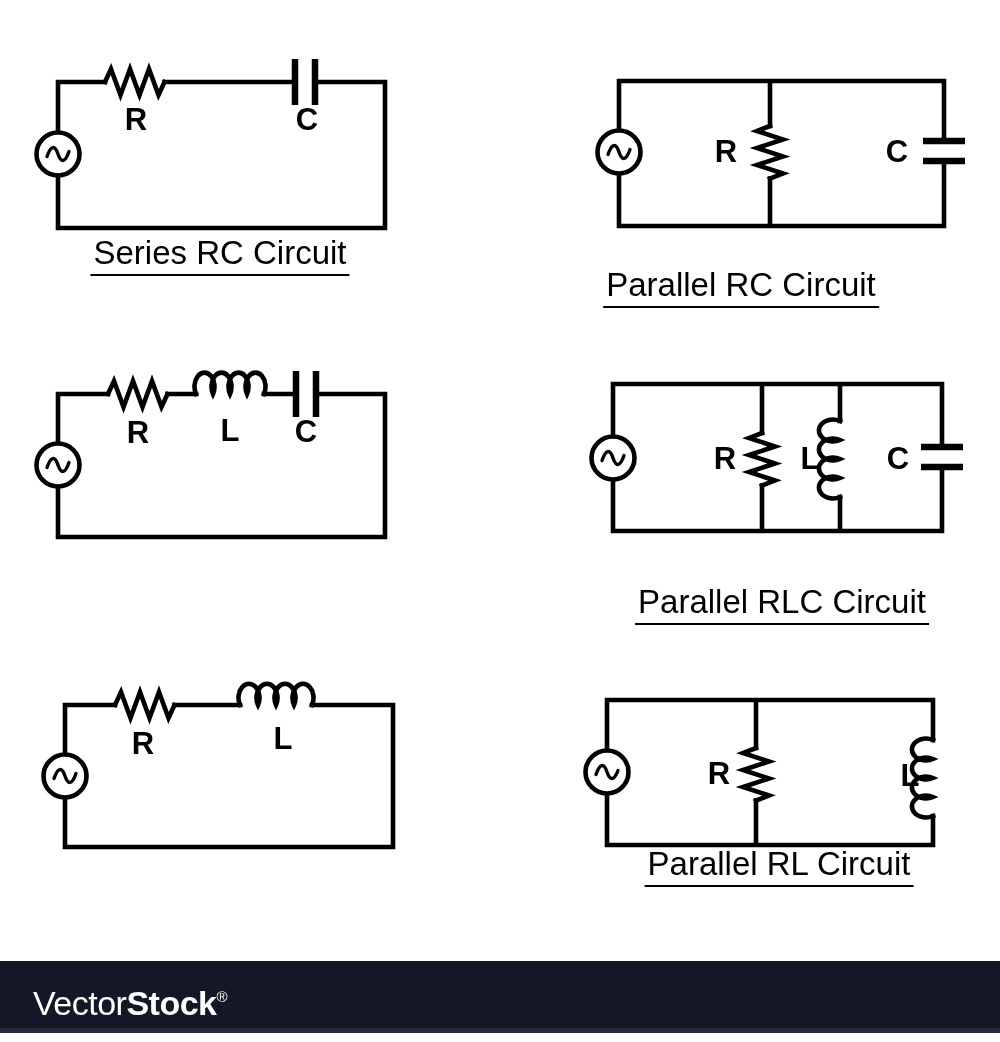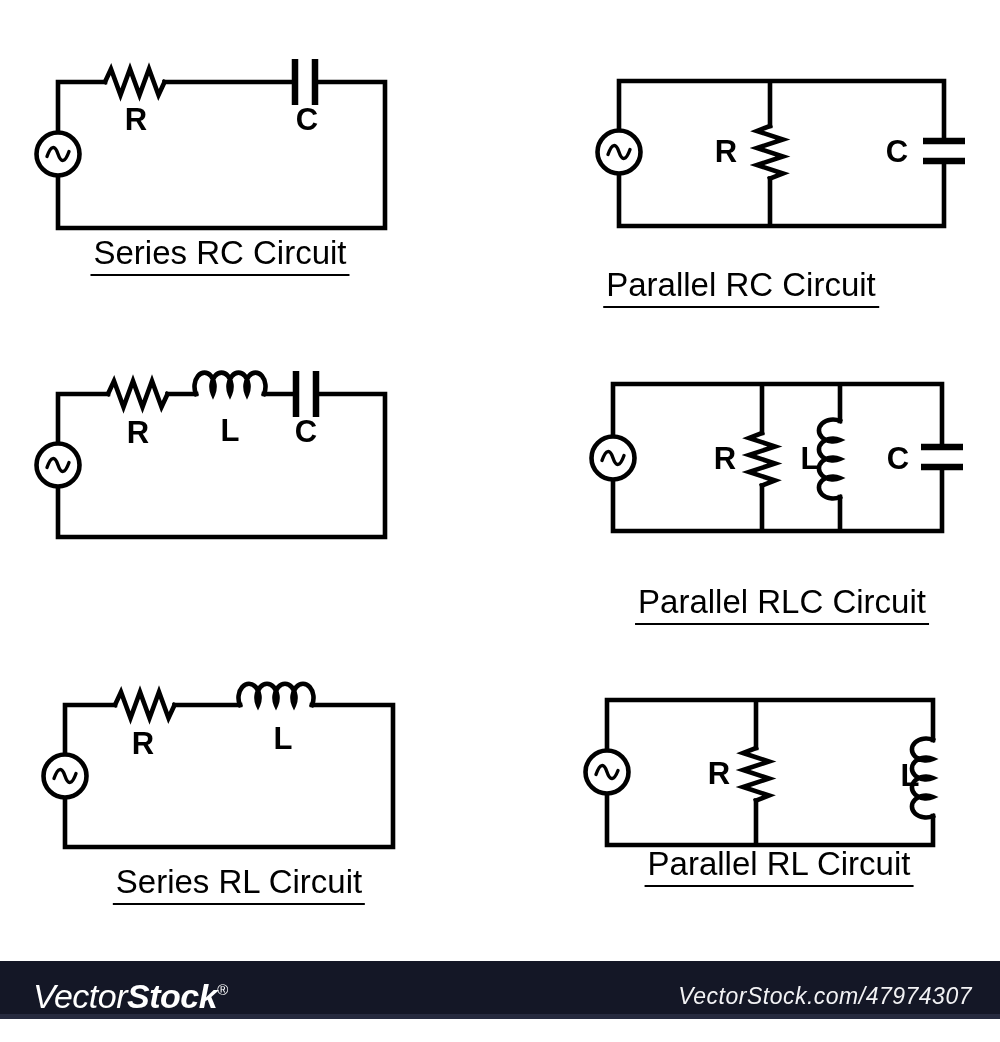--- a/index.html
+++ b/index.html
@@ -10,23 +10,23 @@
   .w,.comp{fill:none;stroke:#000;stroke-width:4.6;stroke-linecap:square;stroke-linejoin:miter;}
   .plates{fill:none;stroke:#000;stroke-width:6.5;stroke-linecap:butt;}
   .srcring{fill:#fff;stroke:#000;stroke-width:4.6;}
   .sine{fill:none;stroke:#000;stroke-width:3.4;stroke-linecap:round;}
   .lbl{position:absolute;transform:translate(-50%,-50%);
        font-family:"Liberation Sans",sans-serif;font-weight:bold;font-size:31px;color:#000;
        white-space:nowrap;}
   .cap{position:absolute;transform:translateX(-50%);
        font-family:Liberation Sans, sans-serif;font-size:33px;line-height:1.1;color:#000;
        border-bottom:2.5px solid #000;padding:0 3px 3px 3px;white-space:nowrap;}
-  .bar{position:absolute;left:0;top:961px;width:1000px;height:58px;
+  .bar{position:absolute;left:0;top:961px;width:1000px;height:72px;
        display:flex;align-items:center;justify-content:space-between;
-       padding:12px 28px 0 33px;box-sizing:border-box;font-style:italic;}
+       padding:12px 28px 0 33px;box-sizing:border-box;}
   .strip{position:absolute;left:0;bottom:0;width:100%;height:5px;background:#262a3e;}
   .brand{color:#fff;font-size:34px;letter-spacing:-0.5px;font-weight:400;}
   .brand b{font-weight:bold;}
   .brand sup{font-size:15px;vertical-align:13px;font-weight:400;}
   .wmurl{color:#f2f2f4;font-size:23px;letter-spacing:0.5px;font-weight:400;}
 </style>
 </head>
 <body>
 
 <div class="stage" style="background: rgb(255, 255, 255);">
@@ -112,24 +112,22 @@
 
   <div class="lbl" style="left:143px;top:744px;">R</div>
   <div class="lbl" style="left:283px;top:739px;">L</div>
 
   <div class="lbl" style="left:719px;top:774px;">R</div>
   <div class="lbl" style="left:910px;top:776px;">L</div>
 
   <div class="cap" style="left:220px;top:235px;">Series RC Circuit</div>
   <div class="cap" style="left:741px;top:235px;margin-top:32px;">Parallel RC Circuit</div>
   <div class="cap" style="left:782px;top:539px;margin-top:45px;">Parallel RLC Circuit</div>
-  <div class="cap" style="left:239px;top:864px;">Series RL Circuit</div>
   <div class="cap" style="left:779px;top:846px;">Parallel RL Circuit</div>
 
   <div class="bar" style="background: rgb(20, 23, 38);">
     <div class="brand">
       <span>Vector</span><b>Stock</b><sup>®</sup>
     </div>
-    <div class="wmurl">VectorStock.com/47974307</div>
     <div class="strip"></div>
   </div>
 
 </div>
 
 </body></html>

